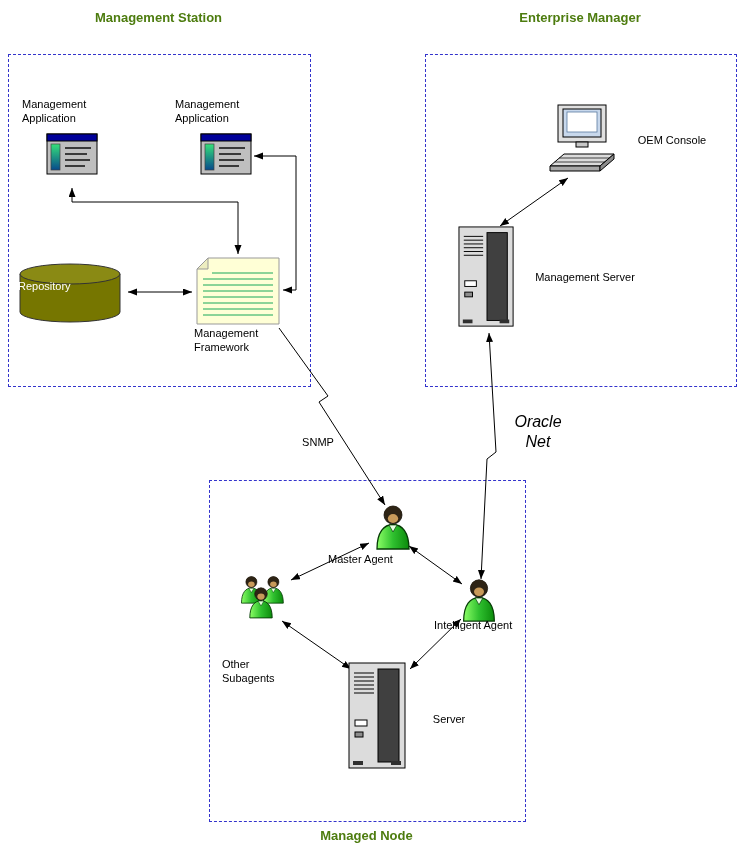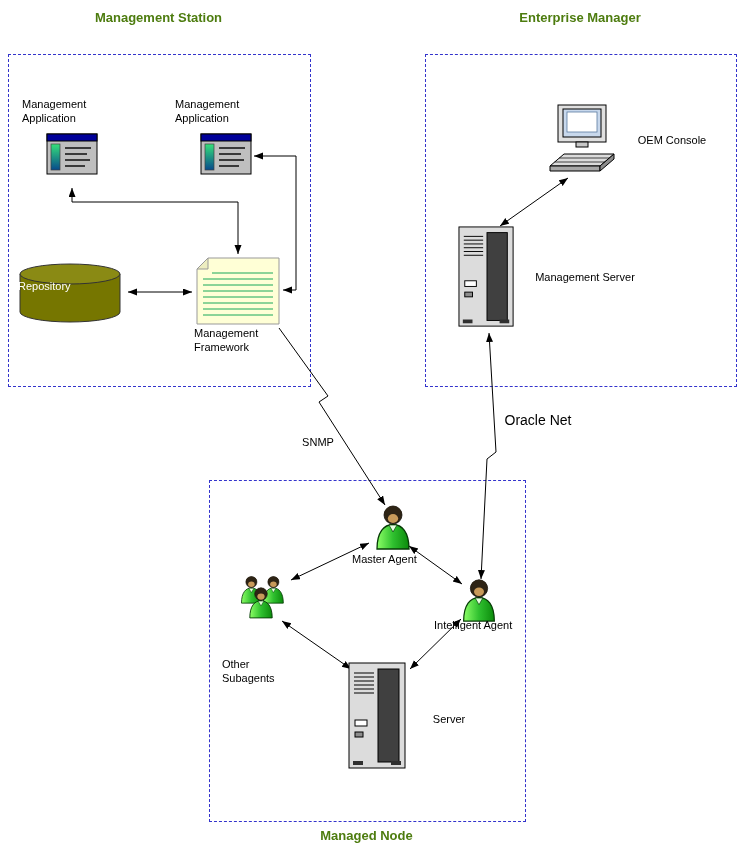--- a/index.html
+++ b/index.html
@@ -3,21 +3,21 @@
 <meta charset="utf-8">
 <style>
   html,body{margin:0;padding:0;background:#ffffff;}
   #canvas{position:relative;width:739px;height:864px;background:#ffffff;
           font-family:"Liberation Sans",sans-serif;overflow:hidden;}
   .group-box{position:absolute;border:1px dashed #3333CC;background:transparent;}
   .group-title{position:absolute;text-align:center;font-weight:bold;font-size:13px;color:#4d7c0f;}
   .lbl{position:absolute;font-size:11px;color:#000;text-align:left;white-space:pre-line;line-height:1.25;}
   .lbl-left{text-align:center;}
   .lbl-white{color:#ffffff;}
-  .small{font-size:14px;}
+  .small{font-size:16px;font-style:italic;}
   .icon{position:absolute;display:block;line-height:0;}
   svg.overlay{position:absolute;left:0;top:0;pointer-events:none;}
 </style>
 </head>
 <body>
 
 <div id="canvas">
 
   <div class="group-box" style="left:8px;top:54px;width:301px;height:331px"></div>
   <div class="group-box" style="left:425px;top:54px;width:310px;height:331px"></div>
@@ -188,21 +188,21 @@
 Application</div>
   <div class="lbl" style="left:175px;top:98px;width:100px">Management
 Application</div>
   <div class="lbl lbl-white" style="left:18px;top:280px;width:104px">Repository</div>
   <div class="lbl" style="left:194px;top:327px;width:88px">Management
 Framework</div>
 
   <div class="lbl lbl-left" style="left:622px;top:134px;width:100px">OEM Console</div>
   <div class="lbl lbl-left" style="left:520px;top:271px;width:130px">Management Server</div>
 
-  <div class="lbl" style="left:352px;top:553px;width:90px">Master Agent</div>
+  <div class="lbl" style="left:328px;top:553px;width:90px">Master Agent</div>
   <div class="lbl" style="left:222px;top:658px;width:80px">Other
 Subagents</div>
   <div class="lbl" style="left:434px;top:619px;width:96px">Intelligent Agent</div>
   <div class="lbl lbl-left" style="left:414px;top:713px;width:70px">Server</div>
 
   <div class="lbl lbl-left" style="left:293px;top:436px;width:50px">SNMP</div>
   <div class="lbl lbl-left small" style="left:503px;top:412px;width:70px">Oracle Net</div>
 
 </div>
 

